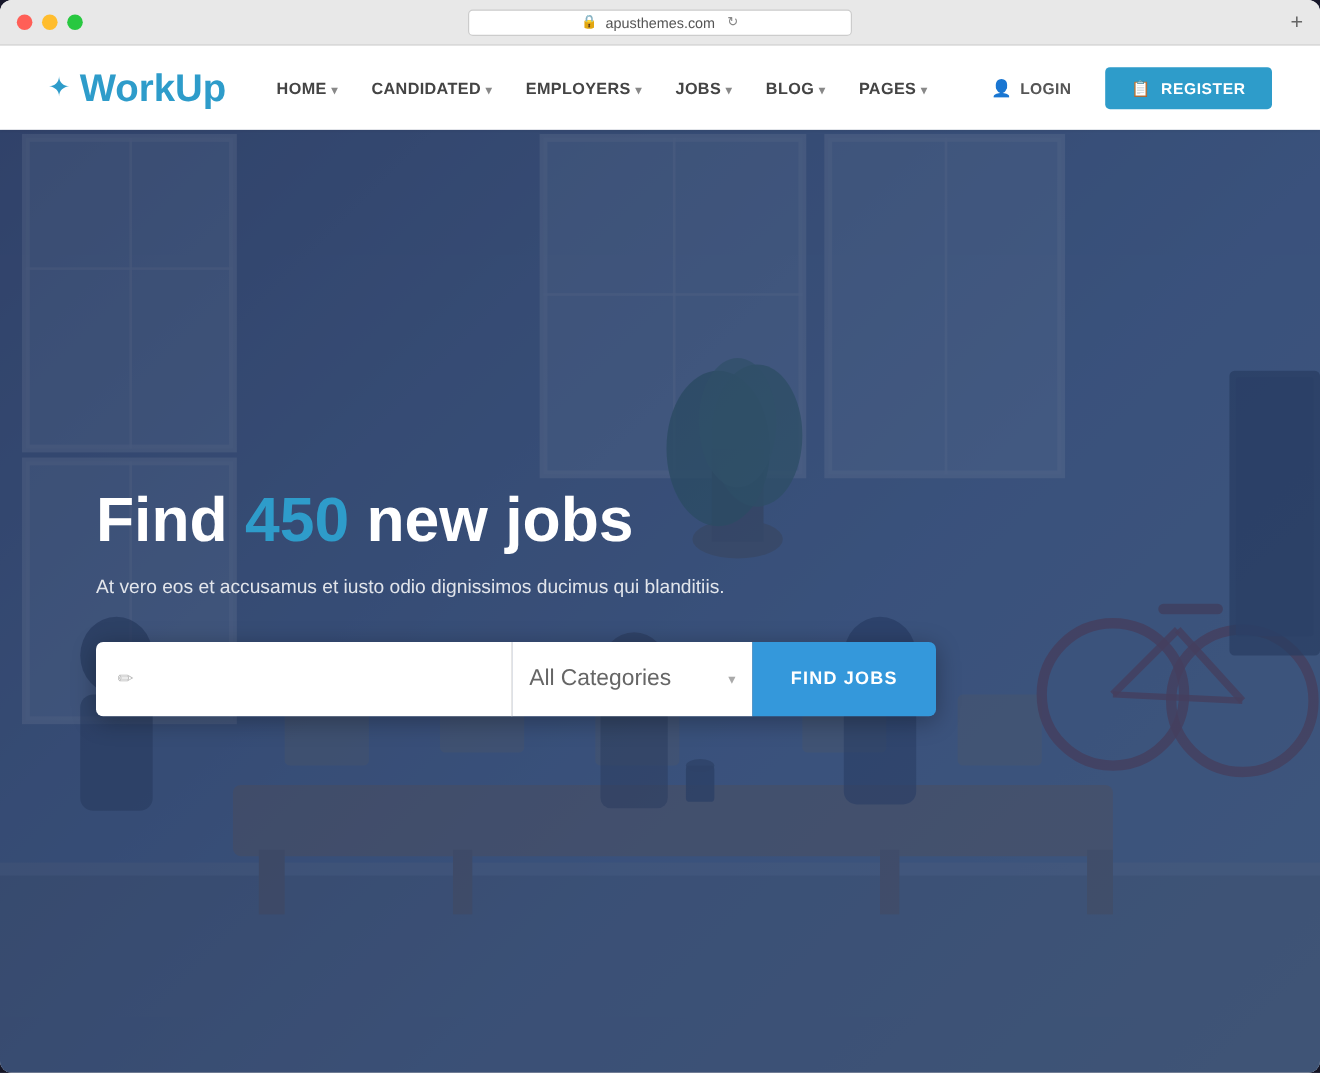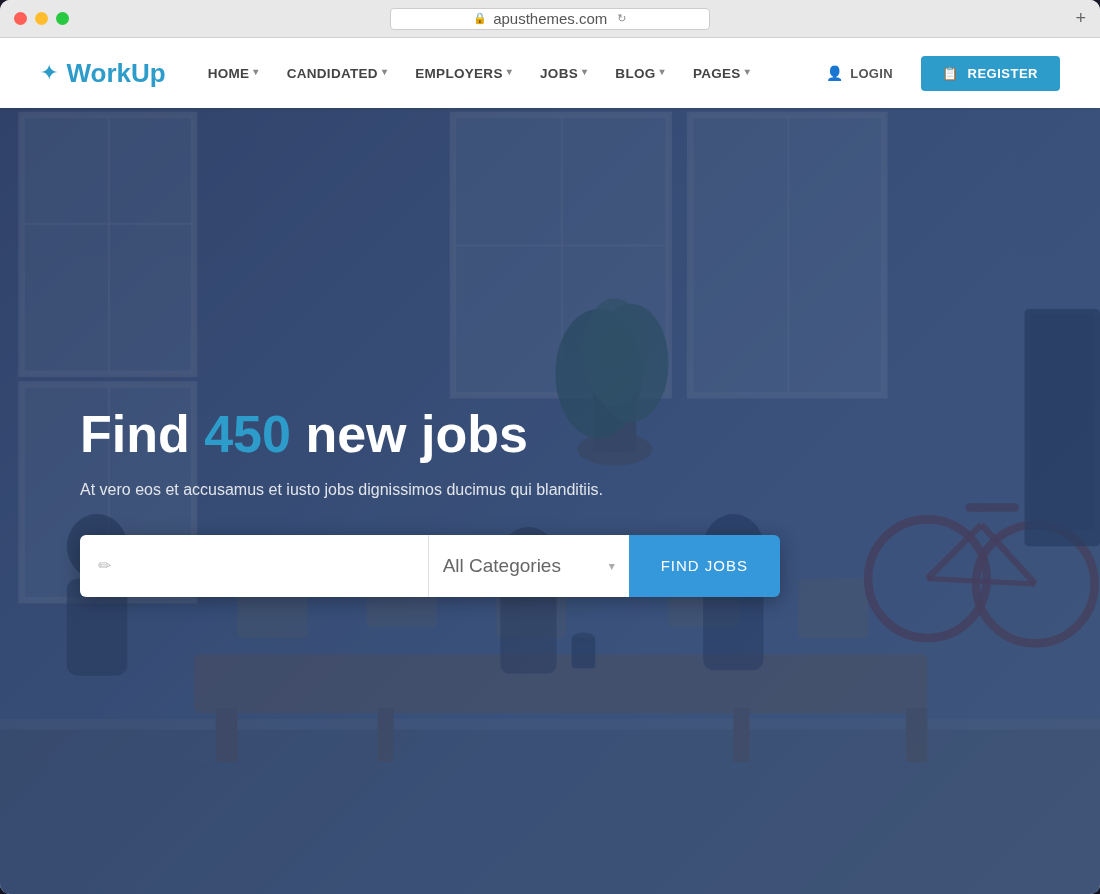--- a/index.html
+++ b/index.html
@@ -66,21 +66,21 @@
       justify-content: center;
       gap: 6px;
     }
 
     .mac-addressbar .lock-icon {
       color: #888;
       font-size: 11px;
     }
 
     .mac-addressbar .url-text {
-      font-size: 15px;
+      font-size: 12px;
       color: #555;
     }
 
     .mac-addressbar .refresh-icon {
       color: #888;
       font-size: 11px;
       margin-left: 4px;
     }
 
     .mac-new-tab {
@@ -119,39 +119,39 @@
       margin-right: 30px;
       text-decoration: none;
     }
 
     .logo-icon {
       color: #2e9cca;
       font-size: 22px;
     }
 
     .logo-text {
-      font-size: 26px;
+      font-size: 32px;
       font-weight: 700;
       color: #333;
     }
 
     .logo-text span {
       color: #2e9cca;
     }
 
     .nav-links {
       display: flex;
       align-items: center;
       gap: 4px;
       flex: 1;
     }
 
     .nav-item {
       display: flex;
-      align-items: flex-start;
+      align-items: flex-end;
       gap: 4px;
       padding: 8px 12px;
       font-size: 13.5px;
       font-weight: 600;
       color: #444;
       cursor: pointer;
       text-transform: uppercase;
       letter-spacing: 0.3px;
       white-space: nowrap;
     }
@@ -308,21 +308,21 @@
       font-size: 12px;
       pointer-events: none;
     }
 
     .btn-find-jobs {
       padding: 0 32px;
       background: #3498db;
       border: none;
       color: #fff;
       font-size: 15px;
-      font-weight: 400;
+      font-weight: 700;
       cursor: pointer;
       text-transform: uppercase;
       letter-spacing: 1px;
     }
 
     
     .office-svg {
       position: absolute;
       inset: 0;
       width: 100%;
@@ -463,21 +463,21 @@
         <rect x="950" y="200" width="70" height="220" rx="4" fill="#111" opacity="0.7"></rect>
         <rect x="955" y="205" width="60" height="200" rx="2" fill="#2a2a3a" opacity="0.7"></rect>
       </svg>
 
       <div class="hero-overlay"></div>
 
       <div class="hero-content">
         <h1 class="hero-title">
           <span>Find </span><span class="accent">450</span><span> new jobs</span>
         </h1>
-        <p class="hero-subtitle">At vero eos et accusamus et iusto jobs dignissimos ducimus qui blanditiis.</p>
+        <p class="hero-subtitle">At vero eos et accusamus et iusto odio dignissimos ducimus qui blanditiis.</p>
 
         <div class="search-bar">
           <div class="search-input-wrap">
             <span class="search-icon">✏</span>
           </div>
           <div class="search-category">
             <select class="category-select">
               <option>All Categories</option>
               <option>Technology</option>
               <option>Marketing</option>

